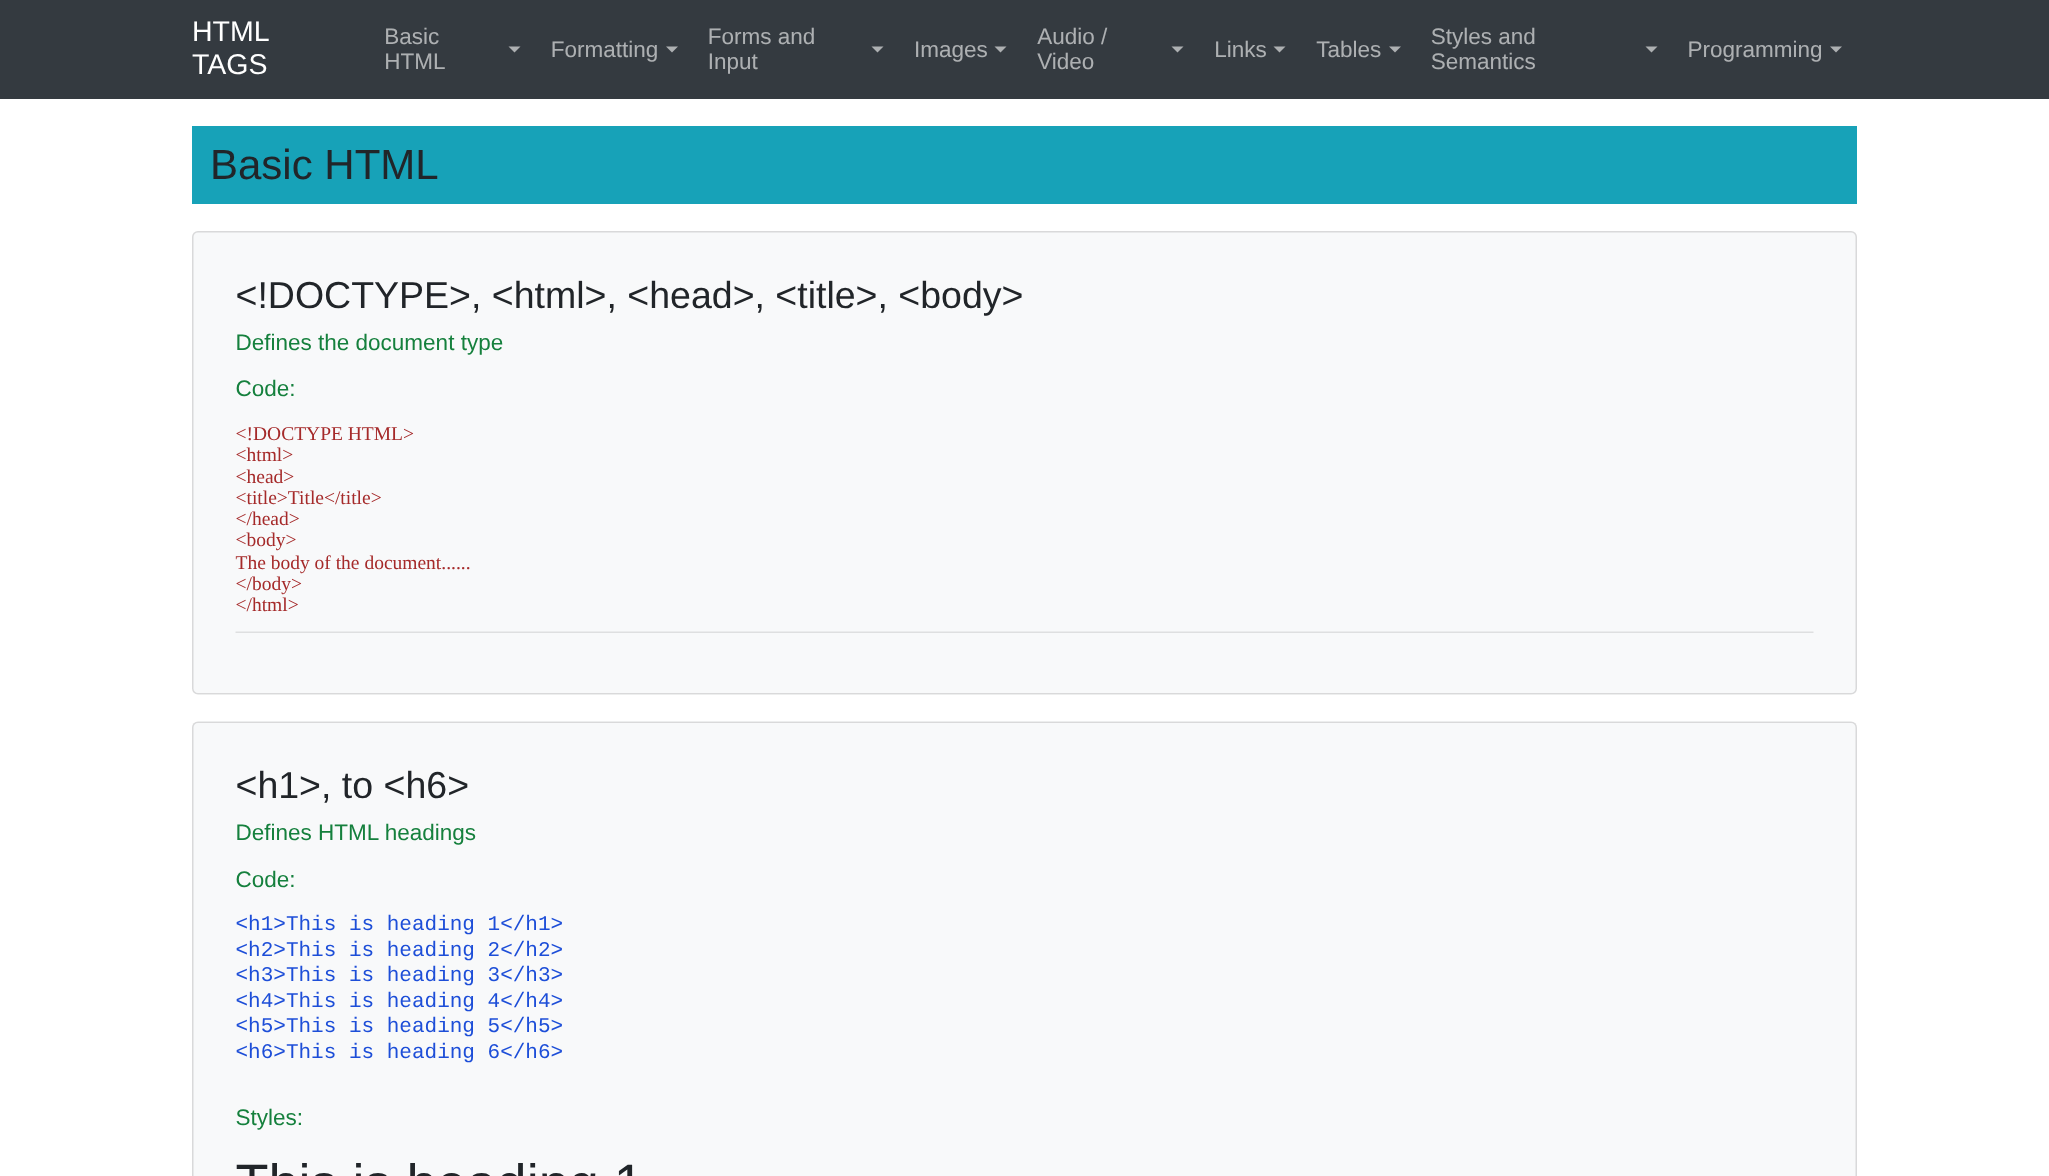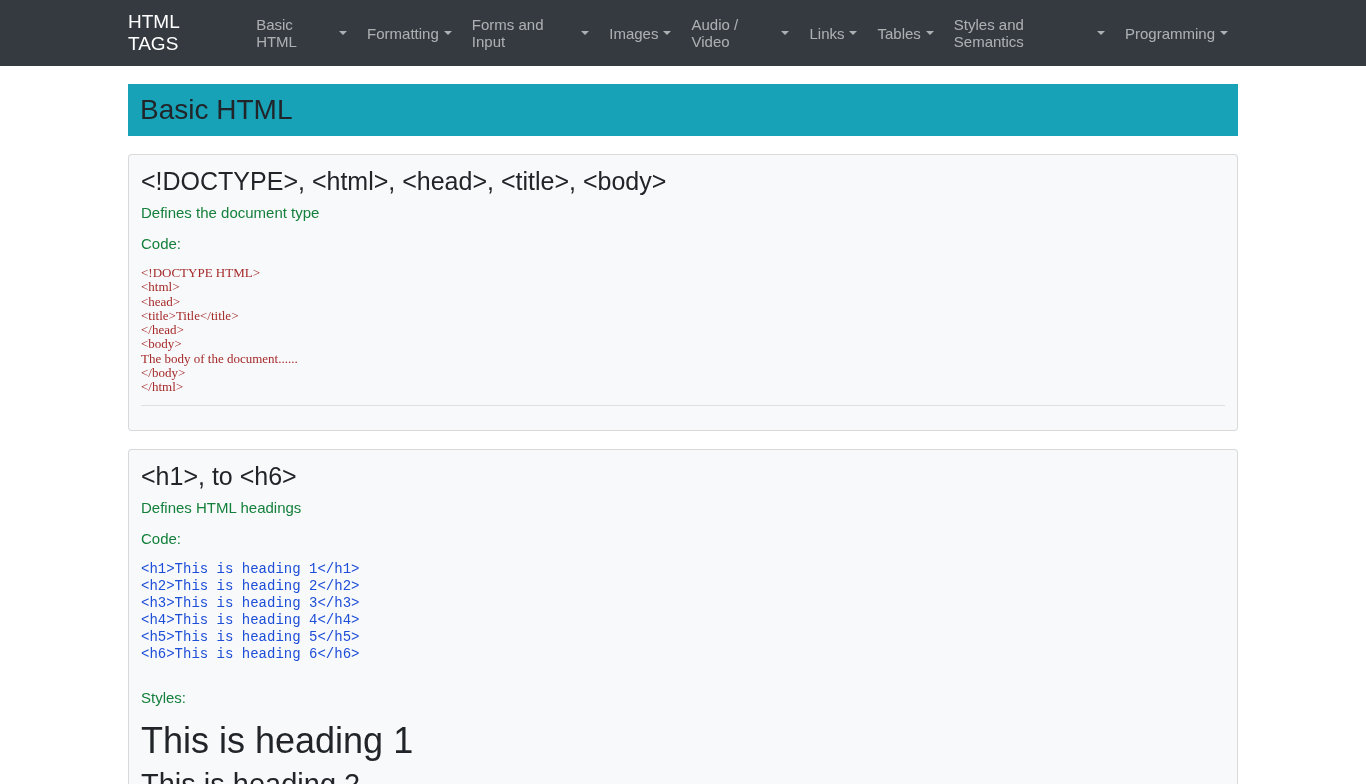--- a/index.html
+++ b/index.html
@@ -64,21 +64,21 @@
     .page-title h1 {
       font-size: 28px;
       font-weight: 500;
       color: #212529;
     }
     .card {
       background: #f8f9fa;
       border: 1px solid rgba(0,0,0,0.125);
       border-radius: 4px;
       margin-top: 18px;
-      padding: 12px;
+      padding: 28px;
     }
     .card h3 {
       font-size: 25px;
       font-weight: 500;
       margin-bottom: 8px;
     }
     .card p {
       font-size: 15px;
       margin-bottom: 14px;
       color: #15803d;

